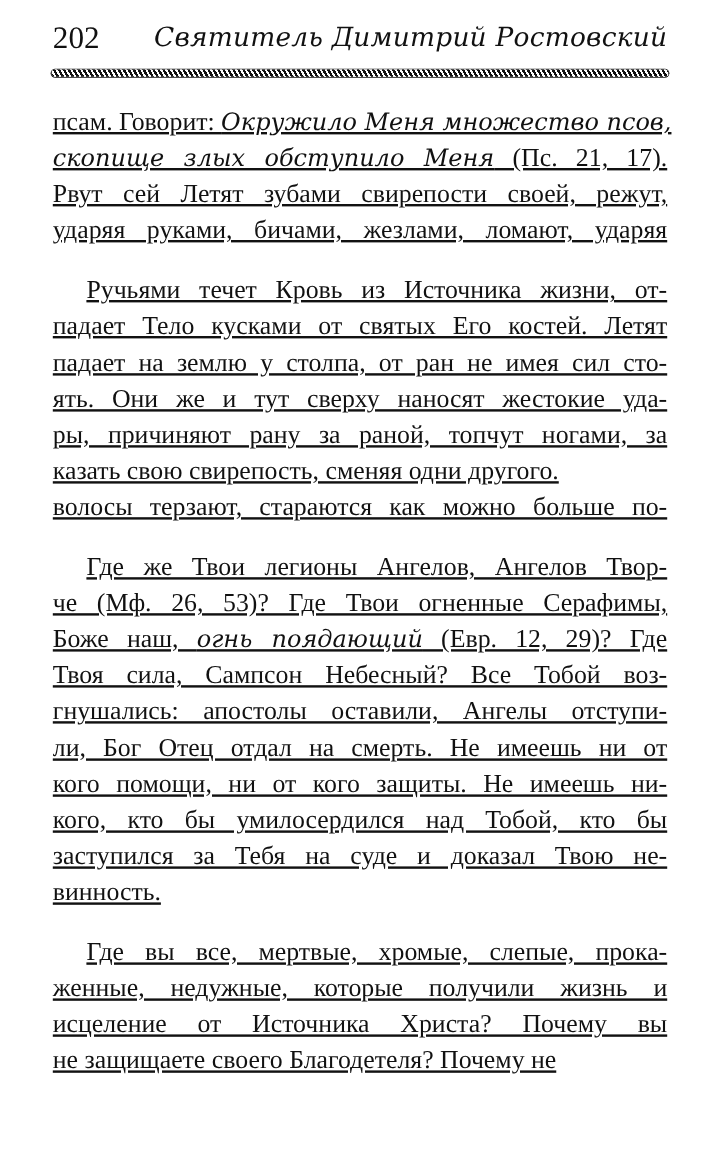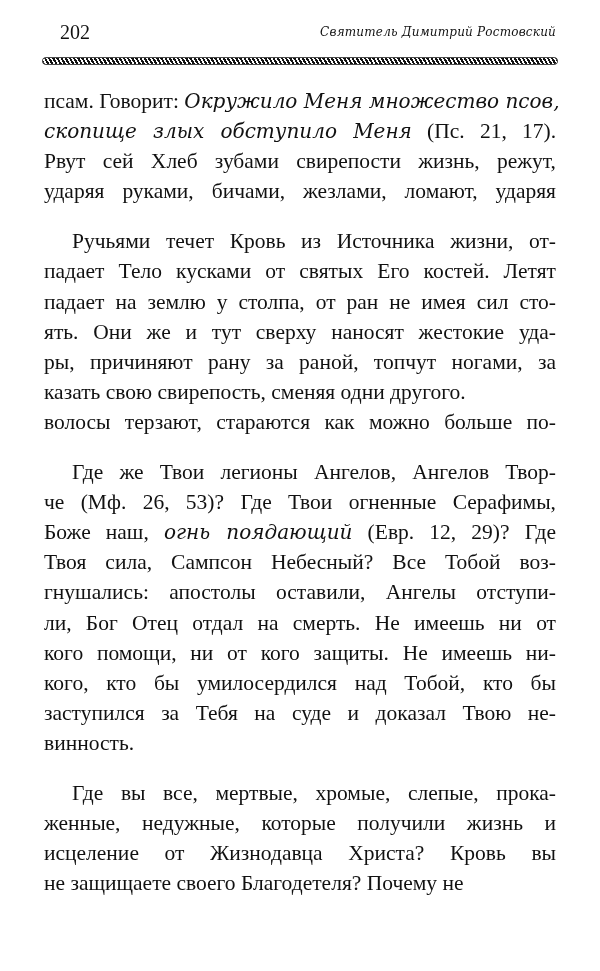--- a/index.html
+++ b/index.html
@@ -1,52 +1,53 @@
 <!DOCTYPE html>
 <html><head>
 <meta charset="utf-8">
 <style>
   html, body { margin: 0; padding: 0; background: #ffffff; }
   body { width: 600px; height: 971px; position: relative; overflow: hidden; color: #111; }
   .page { position: absolute; left: 44px; top: 0; width: 512px; }
   .header { position: absolute; left: 0; top: 16px; width: 512px; height: 32px; }
-  .page-number { position: absolute; left: 16px; top: 0; font-family: "Liberation Serif", serif; font-size: 20px; line-height: 32px; }
-  .running-title { position: absolute; right: 0; top: 0; font-family: "DejaVu Serif", serif; font-style: italic; font-size: 12px; line-height: 32px; letter-spacing: 0.2px; }
+  .page-number { position: absolute; left: 0; top: 0; font-family: "Liberation Serif", serif; font-size: 26px; line-height: 32px; }
+  .running-title { position: absolute; right: 0; top: 0; font-family: "DejaVu Serif", serif; font-style: italic; font-size: 22px; line-height: 32px; letter-spacing: 0.2px; }
   .rope-rule {
     position: absolute; left: -1px; top: 58px; width: 514px; height: 6px;
     border-radius: 3px;
     background:
       repeating-linear-gradient(60deg, #111 0px, #111 2px, #fff 2px, #fff 3.6px);
     box-shadow: 0 0 0 0.8px #111;
   }
   .body-text {
     position: absolute; left: 0; top: 86px; width: 512px;
     font-family: "Liberation Serif", serif; font-size: 21.5px; line-height: 30.1px;
     text-align: justify;
+    text-decoration: underline;
   }
   .line { display: block; white-space: nowrap; text-align-last: justify; text-align: justify; }
   .line.last { text-align-last: left; }
   .indent { text-indent: 28px; margin-top: 20px; }
   .para-gap { margin-top: 7px; }
   .it { font-family: "DejaVu Serif", serif; font-style: italic; font-size: 20px; }
 </style>
 </head>
 <body>
 
 <div class="page">
   <div class="header">
     <span class="page-number">202</span>
     <span class="running-title">Святитель Димитрий Ростовский</span>
   </div>
   <div class="rope-rule"></div>
   <div class="body-text" id="body-text">
       <div>
         <span class="line"><span>псам. Говорит: </span><span class="it">Окружило Меня множество псов,</span></span>
         <span class="line"><span class="it">скопище злых обступило Меня</span><span> (Пс. 21, 17).</span></span>
-        <span class="line"><span>Рвут сей Хлеб зубами свирепости жизнь, режут,</span></span>
+        <span class="line"><span>Рвут сей Летят зубами свирепости своей, режут,</span></span>
         <span class="line"><span>ударяя руками, бичами, жезлами, ломают, ударяя</span></span>
       </div>
       <div class="para-gap">
         <span class="line indent"><span>Ручьями течет Кровь из Источника жизни, от-</span></span>
         <span class="line"><span>падает Тело кусками от святых Его костей. Летят</span></span>
         <span class="line"><span>падает на землю у столпа, от ран не имея сил сто-</span></span>
         <span class="line"><span>ять. Они же и тут сверху наносят жестокие уда-</span></span>
         <span class="line"><span>ры, причиняют рану за раной, топчут ногами, за</span></span>
         <span class="line last"><span>казать свою свирепость, сменяя одни другого.</span></span>
         <span class="line"><span>волосы терзают, стараются как можно больше по-</span></span>
@@ -59,17 +60,17 @@
         <span class="line"><span>гнушались: апостолы оставили, Ангелы отступи-</span></span>
         <span class="line"><span>ли, Бог Отец отдал на смерть. Не имеешь ни от</span></span>
         <span class="line"><span>кого помощи, ни от кого защиты. Не имеешь ни-</span></span>
         <span class="line"><span>кого, кто бы умилосердился над Тобой, кто бы</span></span>
         <span class="line"><span>заступился за Тебя на суде и доказал Твою не-</span></span>
         <span class="line last"><span>винность.</span></span>
       </div>
       <div class="para-gap">
         <span class="line indent"><span>Где вы все, мертвые, хромые, слепые, прока-</span></span>
         <span class="line"><span>женные, недужные, которые получили жизнь и</span></span>
-        <span class="line"><span>исцеление от Жизнодавца Христа? Кровь вы</span></span>
+        <span class="line"><span>исцеление от Источника Христа? Почему вы</span></span>
         <span class="line last"><span>не защищаете своего Благодетеля? Почему не</span></span>
       </div>
     </div>
 </div>
 
 </body></html>

